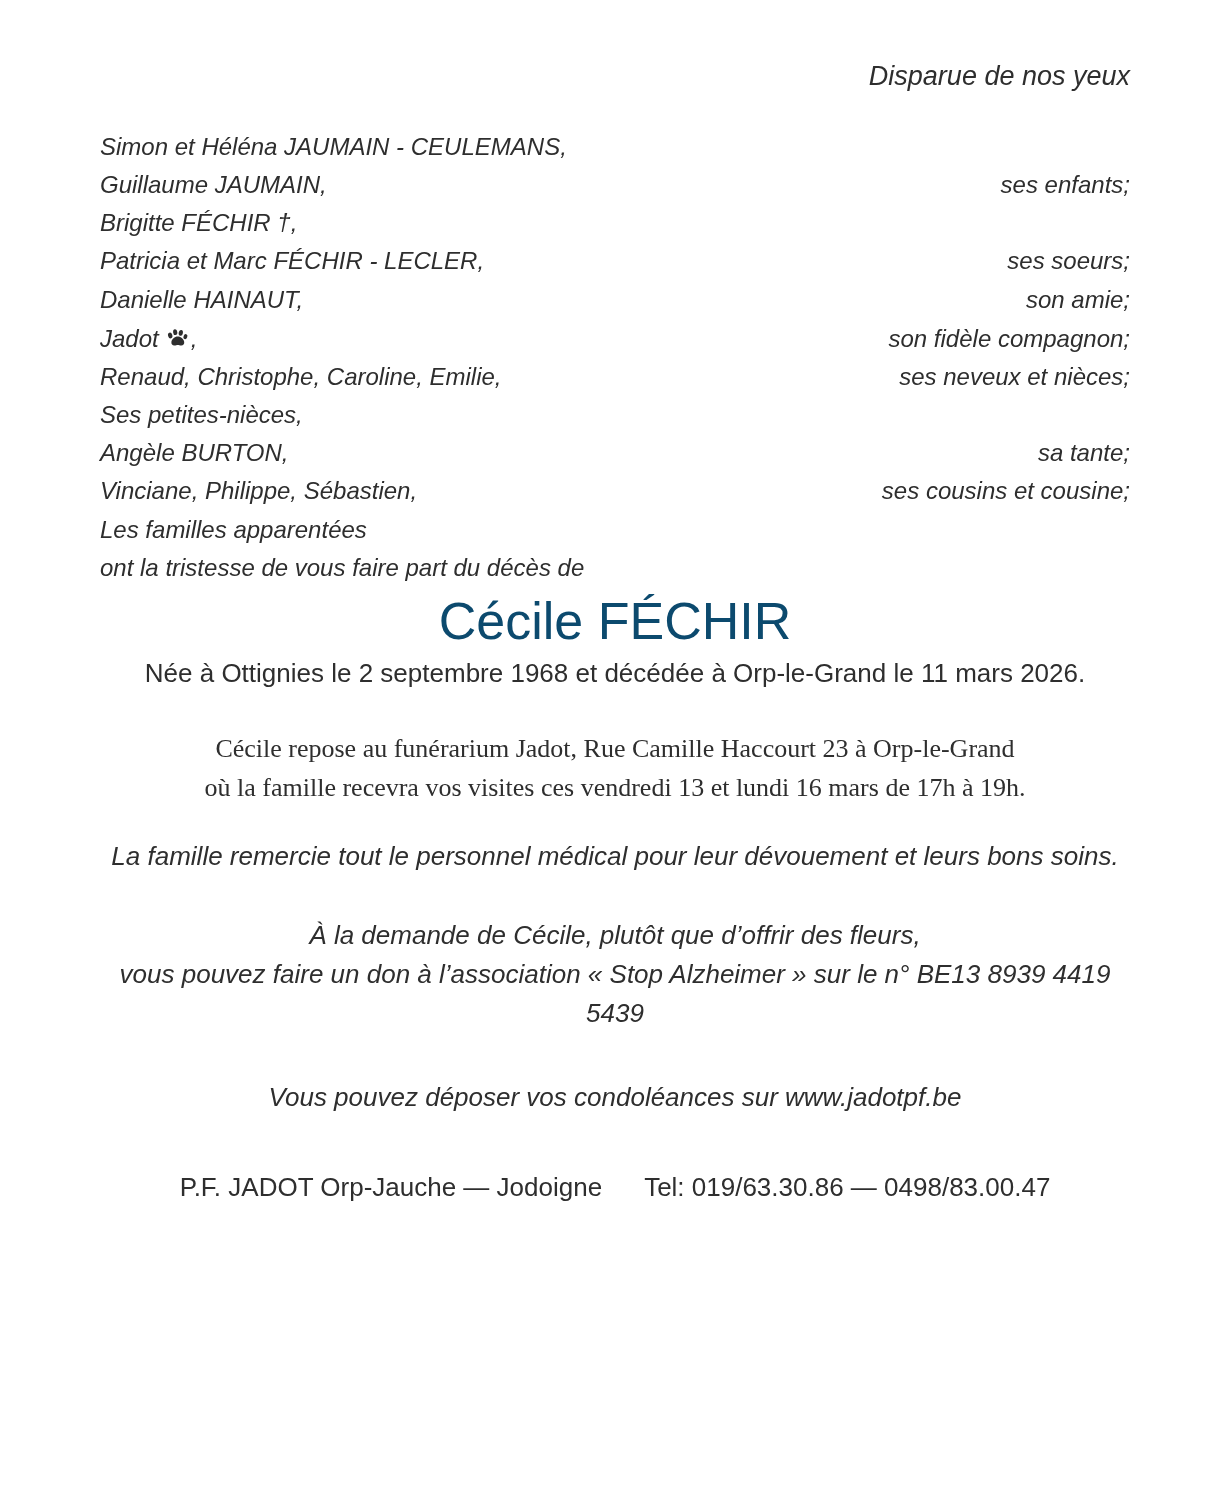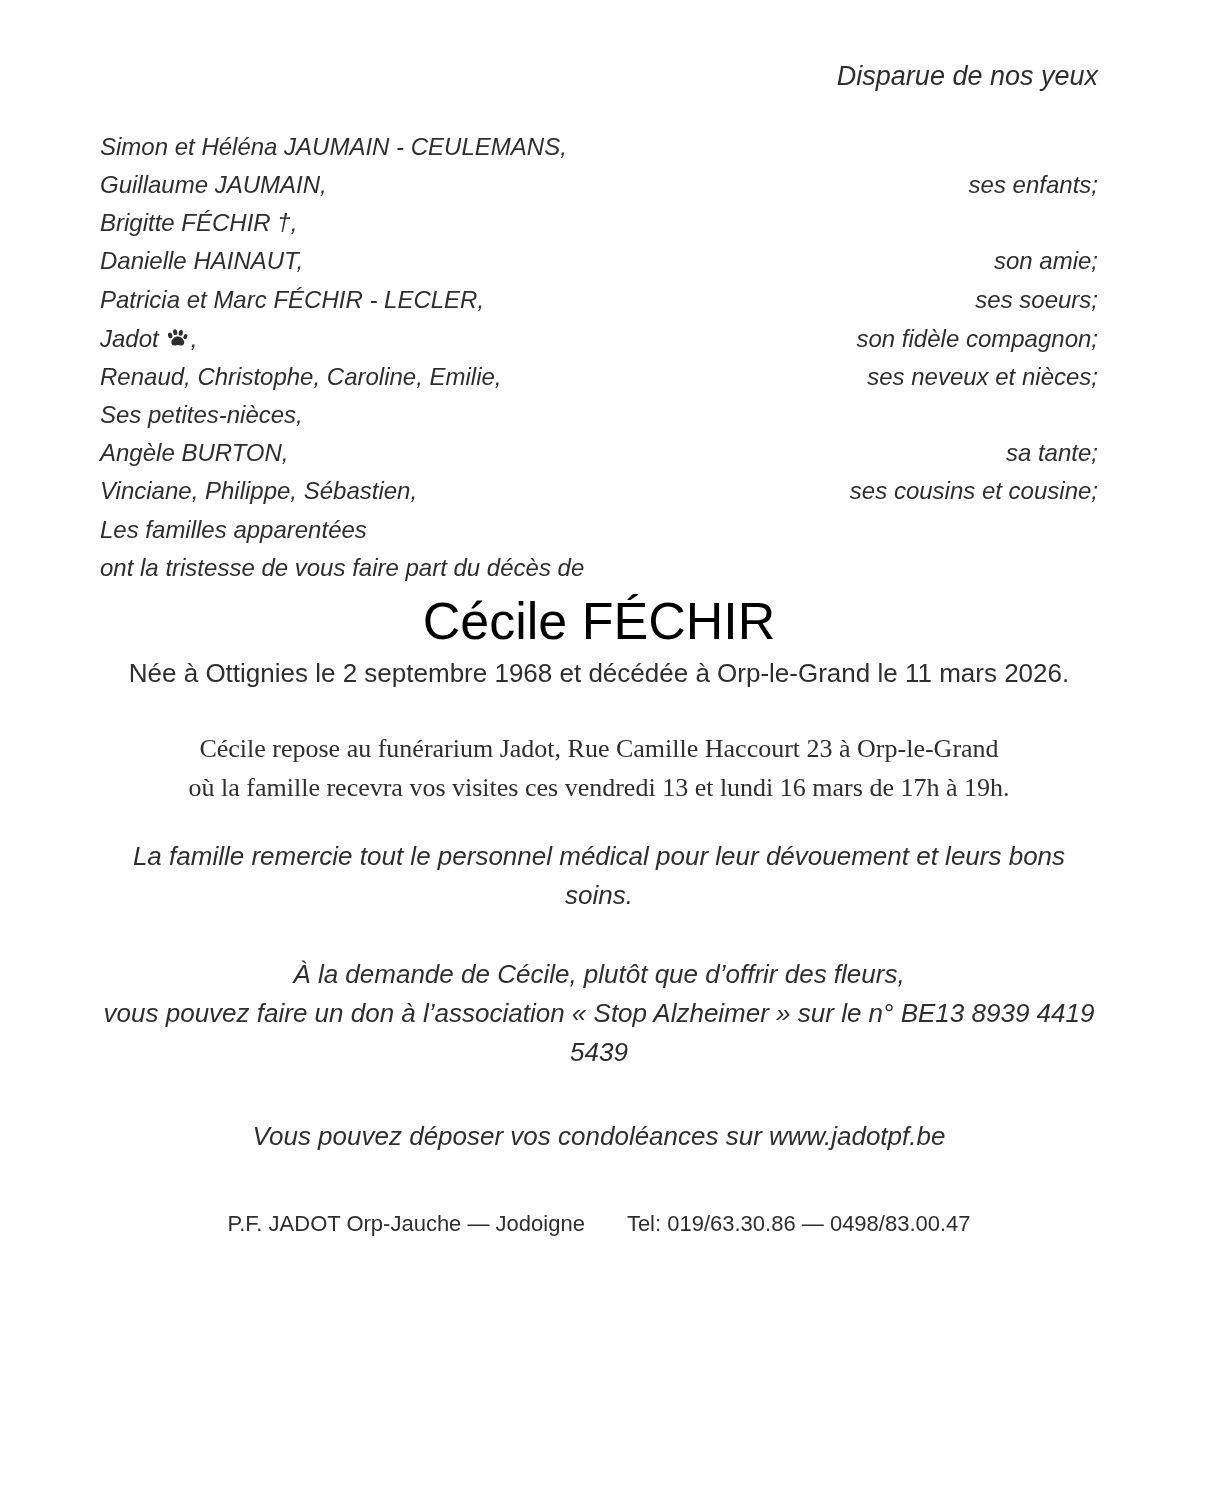--- a/index.html
+++ b/index.html
@@ -7,21 +7,21 @@
   body {
     width: 1214px;
     height: 1509px;
     font-family: "Liberation Sans", "DejaVu Sans", sans-serif;
     color: #2e2e2e;
     -webkit-font-smoothing: antialiased;
   }
   .page {
     width: 100%;
     height: 100%;
-    padding: 58px 116px 0 100px;
+    padding: 58px 84px 0 100px;
     overflow: hidden;
     position: relative;
   }
   .epigraph {
     text-align: right;
     font-style: italic;
     font-size: 27px;
     line-height: 1.4;
   }
   .family {
@@ -46,36 +46,36 @@
     margin: 0 2px 0 6px;
     position: relative;
     top: 2px;
   }
   .name {
     margin-top: 6px;
     text-align: center;
     font-size: 52px;
     font-weight: normal;
     font-style: normal;
-    color: #000000;
+    color: #0c4a6e;
     line-height: 1.1;
   }
   .center { text-align: center; }
   .body-text { font-size: 26px; line-height: 1.5; font-style: normal; }
   .italic { font-style: italic; }
   .birth-line { margin-top: 4px; }
   .ceremony-block { margin-top: 40px; }
   .visitation-block { margin-top: 36px; font-family: Liberation Serif, serif; }
   .thanks-line { margin-top: 30px; }
   .donation-block { margin-top: 40px; }
   .condolences-line { margin-top: 45px; }
   .footer {
     margin-top: 55px;
     text-align: center;
-    font-size: 22px;
+    font-size: 26px;
     color: #2e2e2e;
   }
   .footer .phones { margin-left: 42px; }
 </style>
 </head>
 <body>
 
 <div class="page">
 
   <div class="epigraph">
@@ -89,26 +89,26 @@
     </div>
     <div class="family-row">
       <span class="left">Guillaume JAUMAIN,</span>
       <span class="right">ses enfants;</span>
     </div>
     <div class="family-row">
       <span class="left">Brigitte FÉCHIR †,</span>
       <span class="right"></span>
     </div>
     <div class="family-row">
+      <span class="left">Patricia et Marc FÉCHIR - LECLER,</span>
+      <span class="right">ses soeurs;</span>
+    </div>
+    <div class="family-row">
       <span class="left">Danielle HAINAUT,</span>
       <span class="right">son amie;</span>
-    </div>
-    <div class="family-row">
-      <span class="left">Patricia et Marc FÉCHIR - LECLER,</span>
-      <span class="right">ses soeurs;</span>
     </div>
     <div class="family-row gap">
       <span class="left"><span>Jadot</span><span class="paw"><svg width="24" height="22" viewBox="0 0 24 22">
               <ellipse cx="5.2" cy="8.5" rx="2.1" ry="2.9" transform="rotate(-18 5.2 8.5)" fill="#2e2e2e"></ellipse>
               <ellipse cx="10.2" cy="5.2" rx="2.1" ry="2.9" transform="rotate(-6 10.2 5.2)" fill="#2e2e2e"></ellipse>
               <ellipse cx="15.8" cy="5.8" rx="2.1" ry="2.9" transform="rotate(10 15.8 5.8)" fill="#2e2e2e"></ellipse>
               <ellipse cx="20.4" cy="9.6" rx="1.9" ry="2.6" transform="rotate(22 20.4 9.6)" fill="#2e2e2e"></ellipse>
               <path d="M12.8 9.6 c-3.2 0-6 2.6-6.4 5.4 -0.3 2.2 1.2 3.8 3.2 3.6 1.2-0.1 2.1-0.7 3.2-0.7 1.1 0 2 0.6 3.2 0.7 2 0.2 3.5-1.4 3.2-3.6 -0.4-2.8-3.2-5.4-6.4-5.4z" fill="#2e2e2e"></path>
             </svg></span><span>,</span></span>
       <span class="right">son fidèle compagnon;</span>

